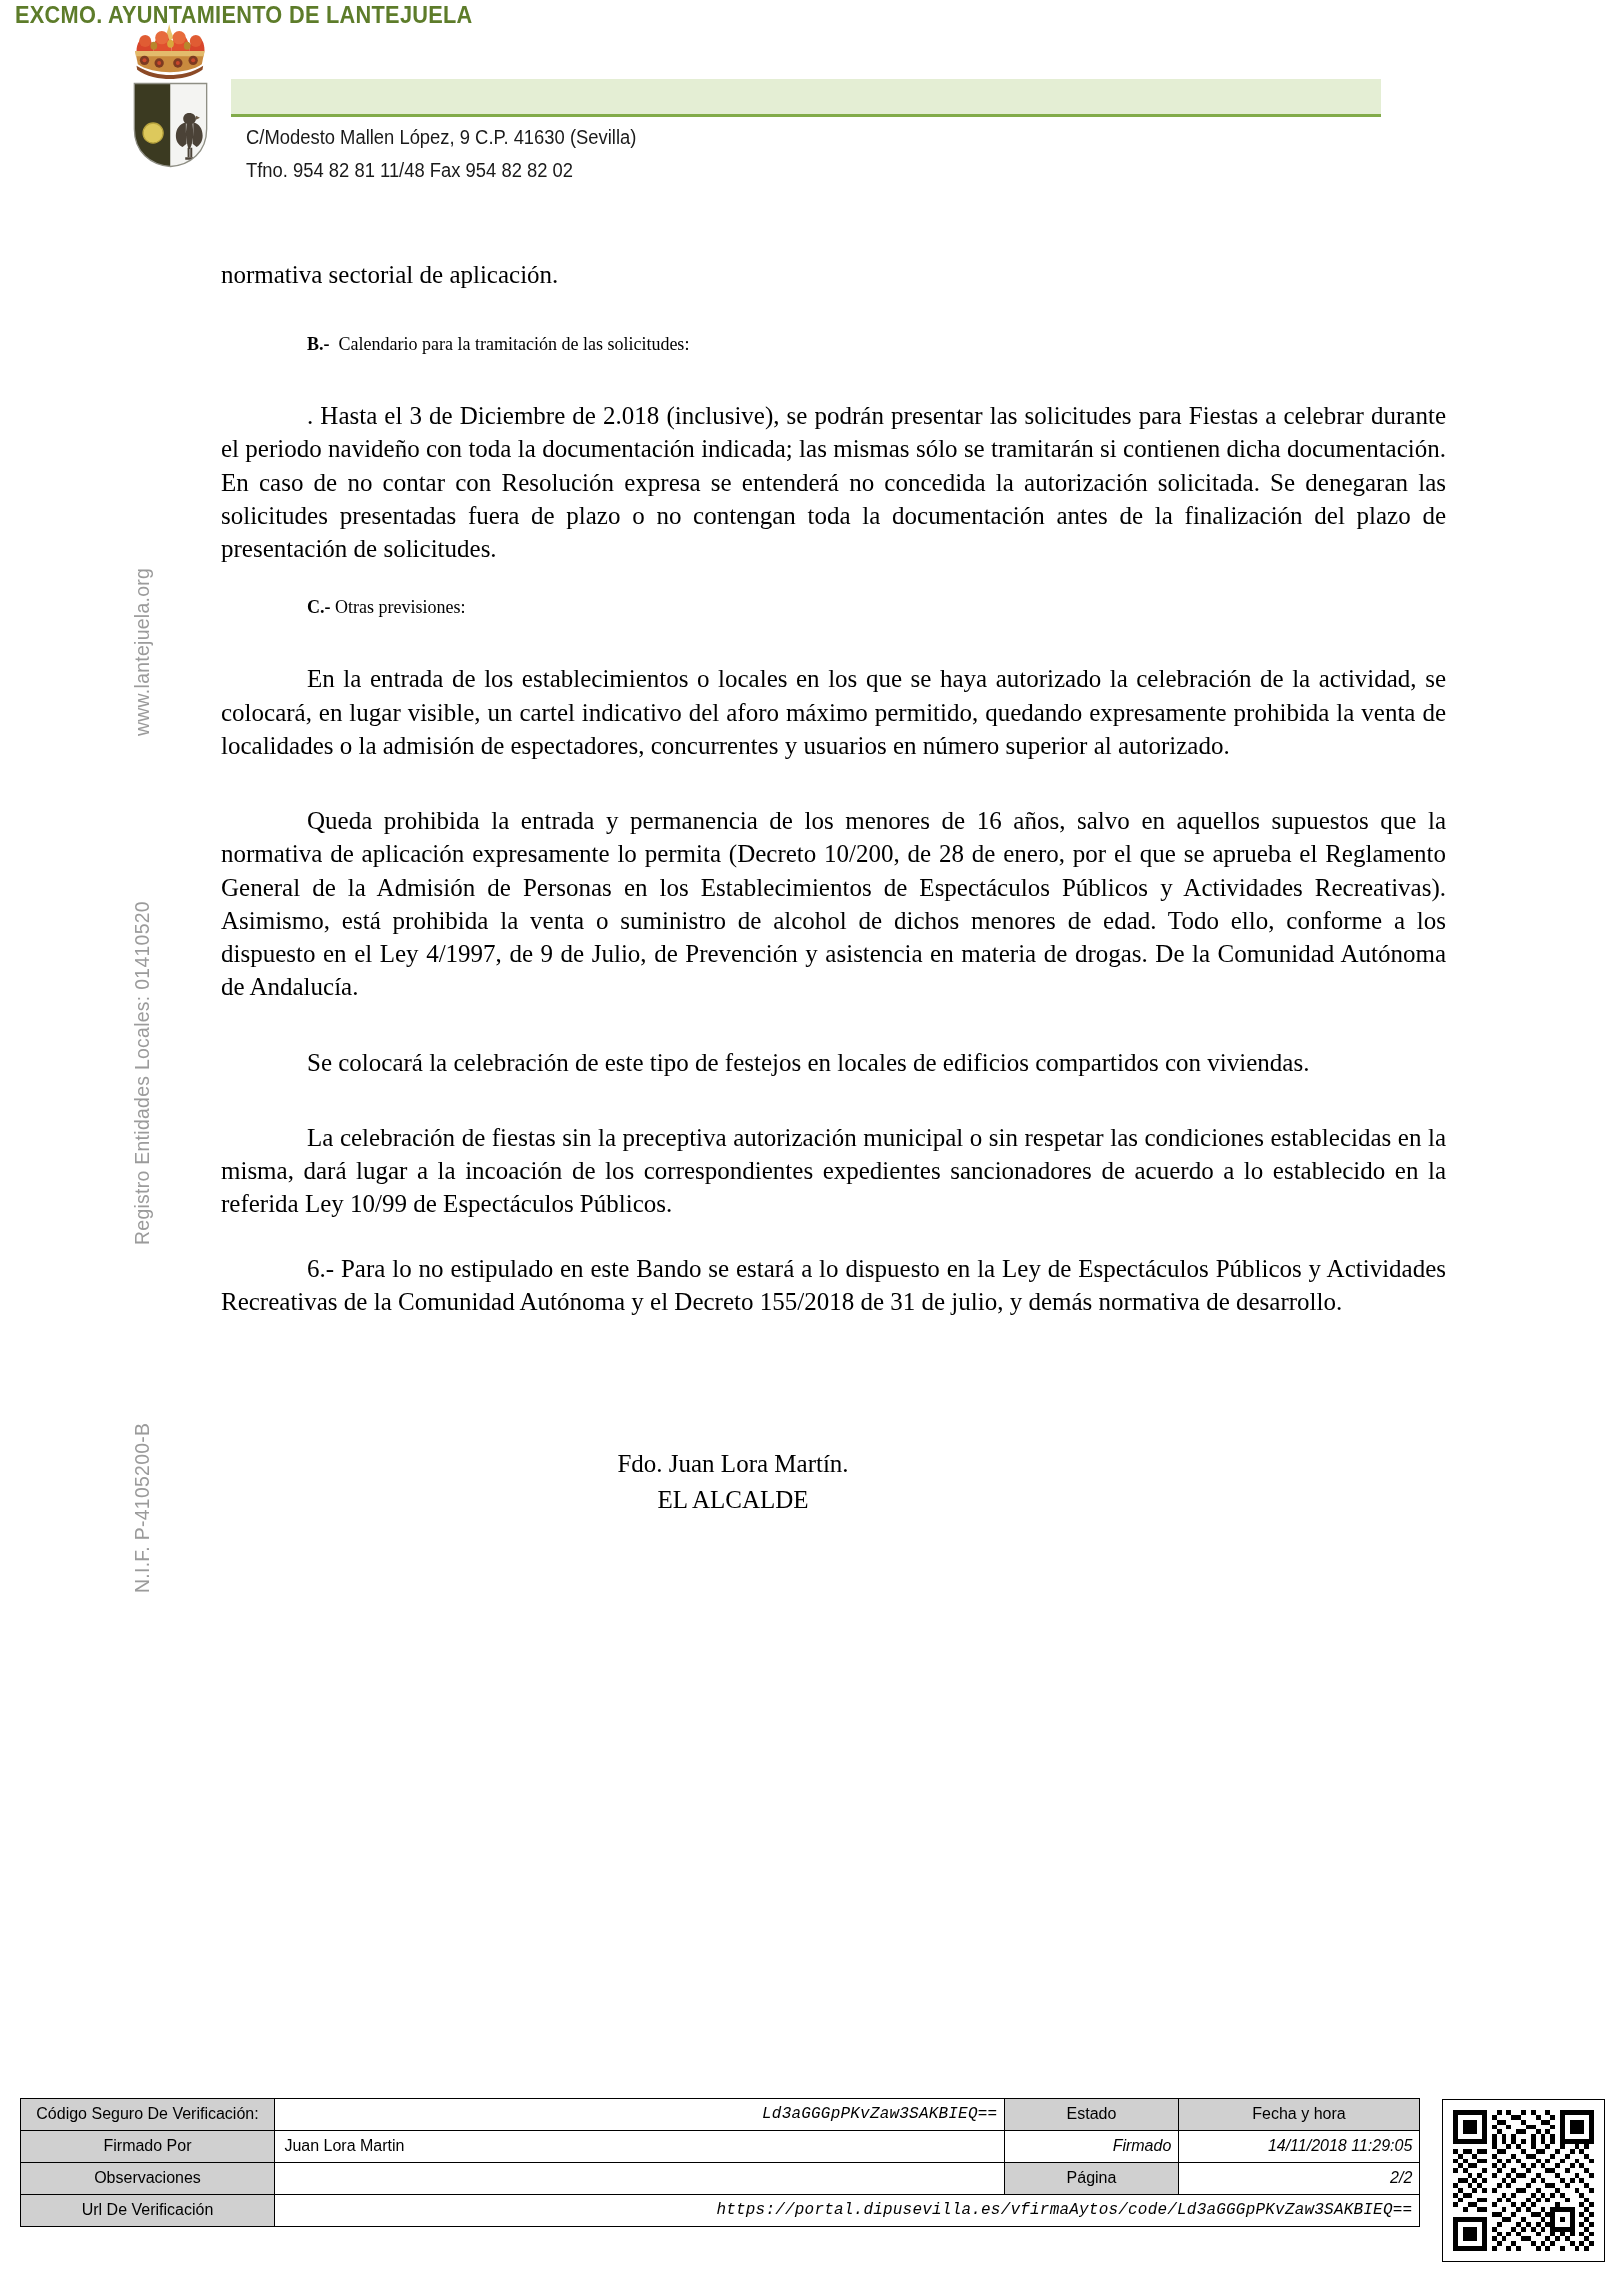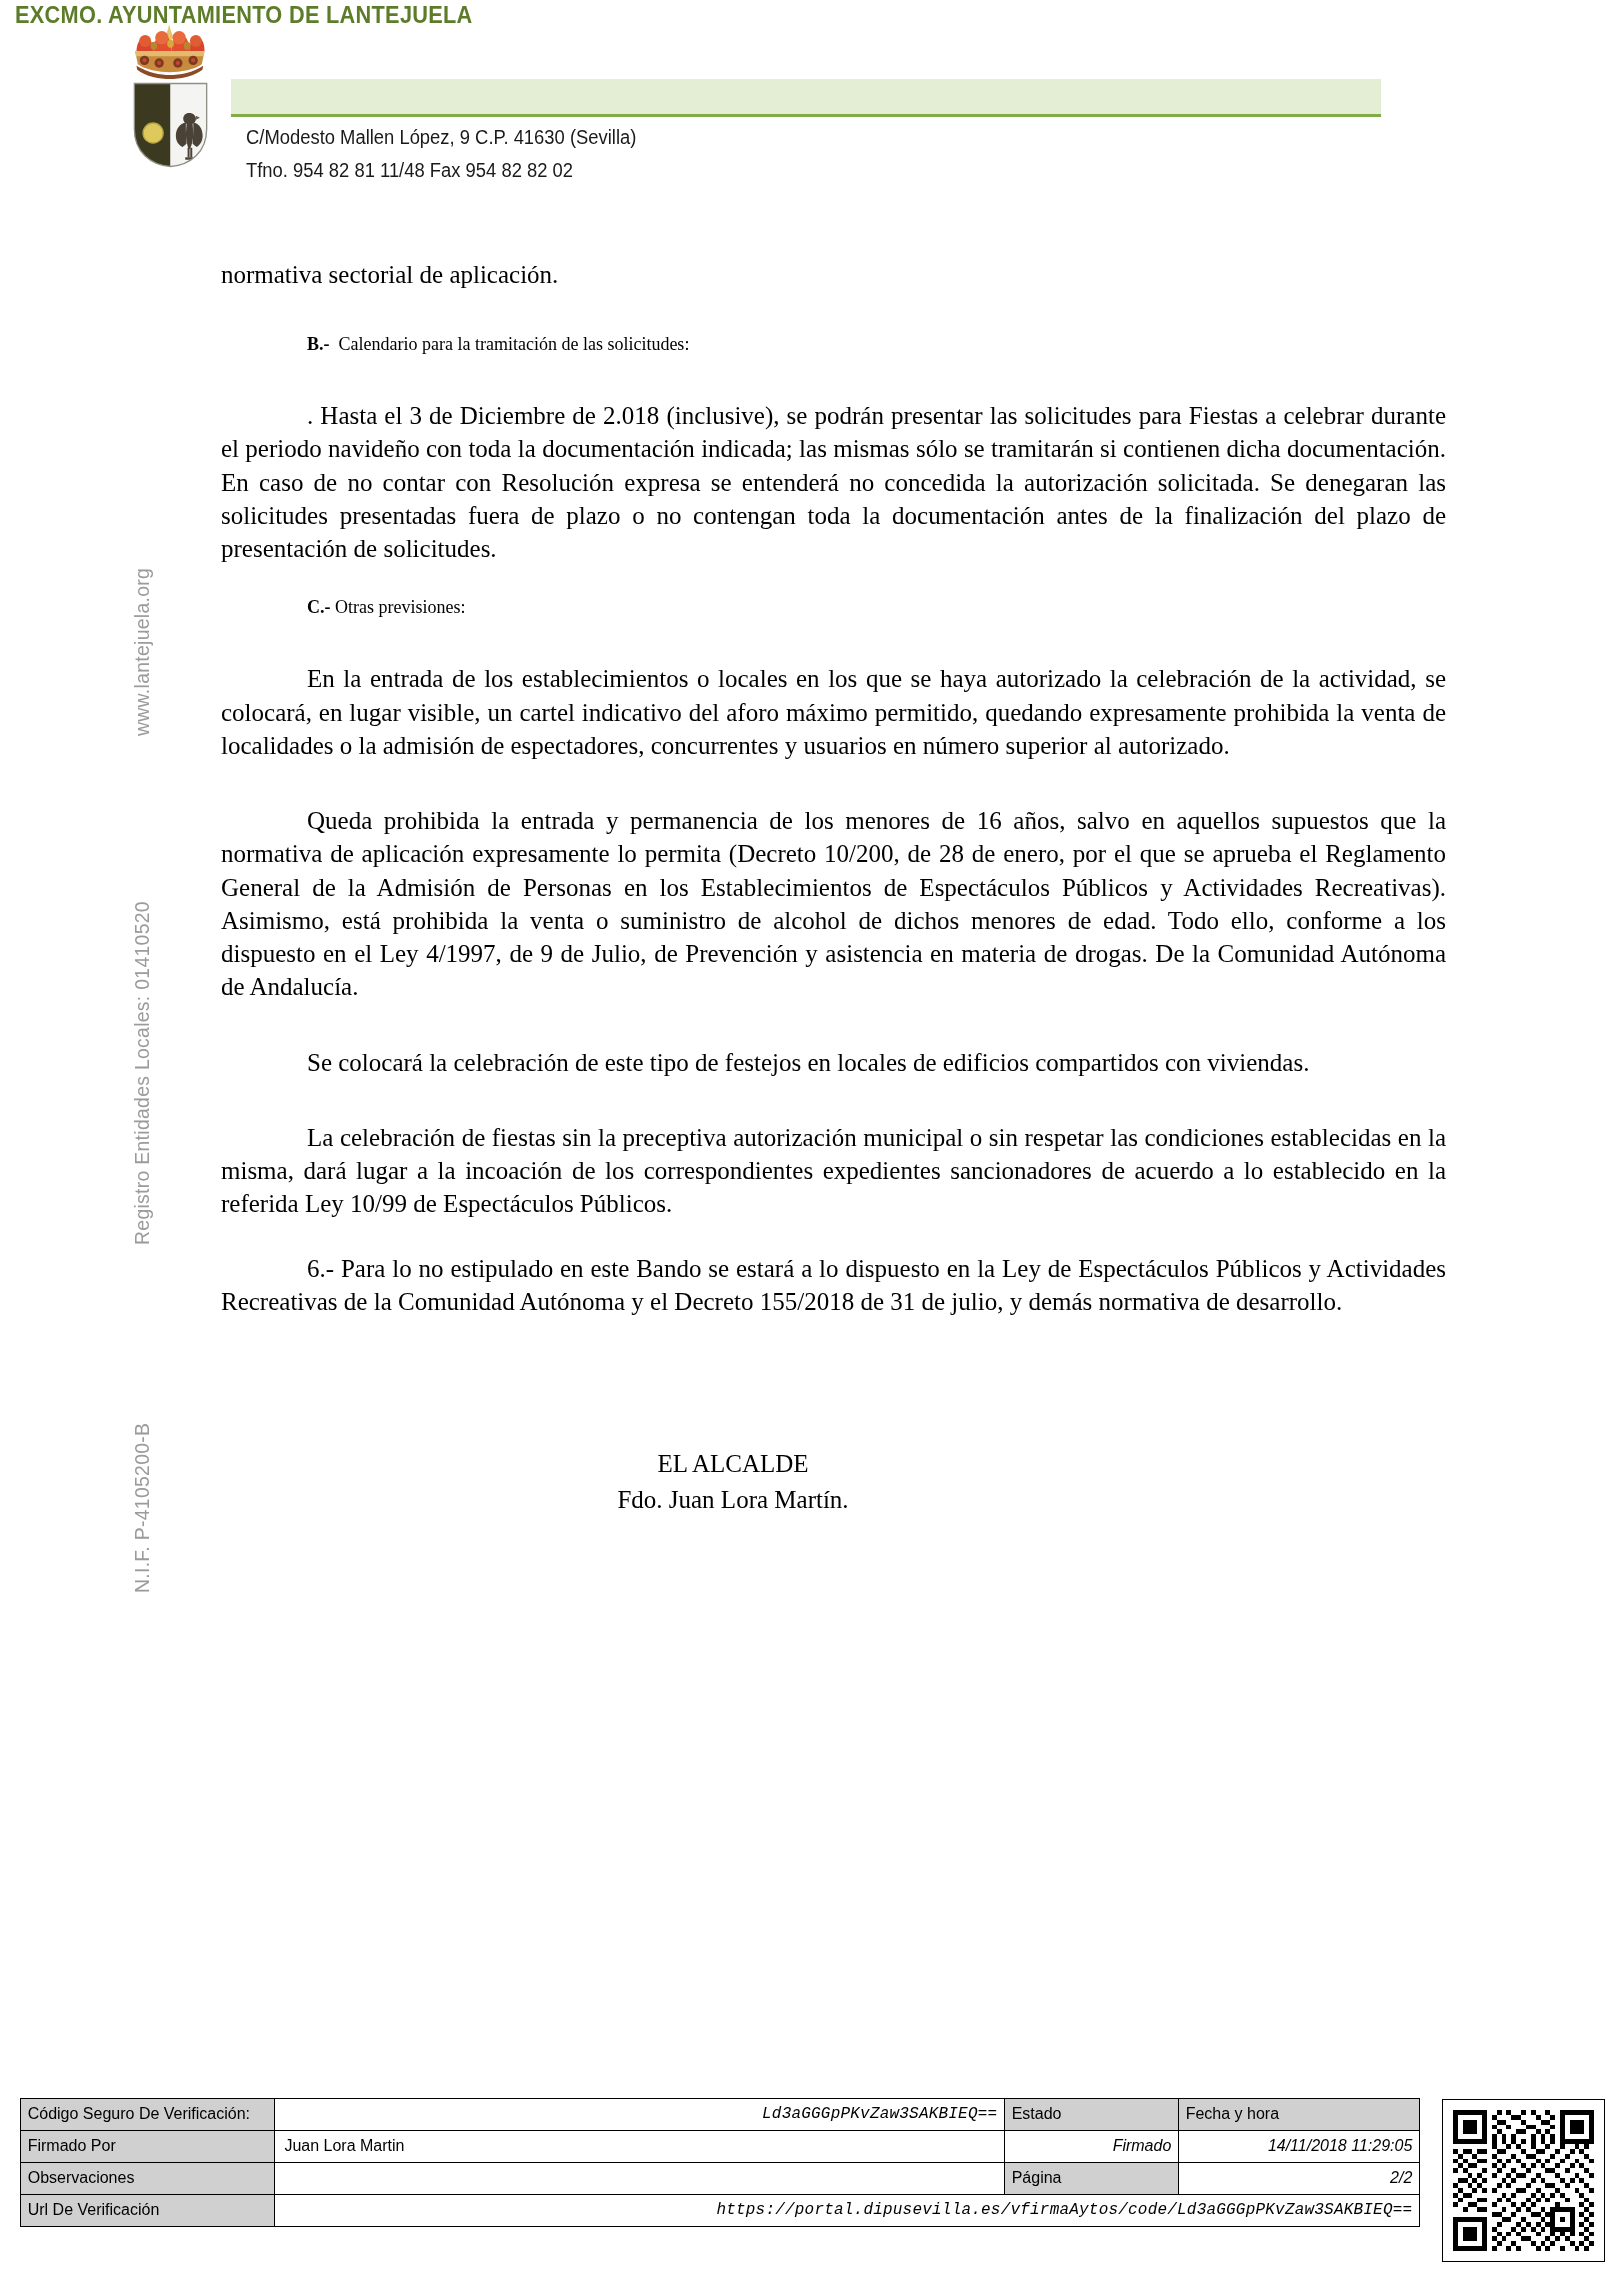--- a/index.html
+++ b/index.html
@@ -176,20 +176,21 @@
   .vtable td {
     border: 1.3px solid #000000;
     height: 29.5px;
     font-size: 16px;
     padding: 0.7px 6.7px;
     color: #000;
     vertical-align: middle;
   }
   .vtable td.lbl {
     background: #d0d0d0;
+    text-align: center;
     font-weight: normal;
     white-space: nowrap;
   }
   .vtable td.val {
     background: #ffffff;
     text-align: right;
     font-style: italic;
   }
   .vtable td.val-left {
     background: #ffffff;
@@ -320,22 +321,22 @@
   <p class="para indent">La celebración de fiestas sin la preceptiva autorización municipal o sin respetar las condiciones establecidas en la misma, dará lugar a la incoación de los correspondientes expedientes sancionadores de acuerdo a lo establecido en la referida Ley 10/99 de Espectáculos Públicos.</p>
 
   <div class="spacer-sm"></div>
 
   <p class="para indent">6.- Para lo no estipulado en este Bando se estará a lo dispuesto en la Ley de Espectáculos Públicos y Actividades Recreativas de la Comunidad Autónoma y el Decreto 155/2018 de 31 de julio, y demás normativa de desarrollo.</p>
 
   <div class="spacer-md"></div>
 
 
   <div class="signature">
+    <div class="sig-line">Fdo. Juan Lora Martín.</div>
     <div class="sig-line">EL ALCALDE</div>
-    <div class="sig-line">Fdo. Juan Lora Martín.</div>
   </div>
 </div>
 
 <div class="footer">
   <table class="vtable">
     <colgroup>
       <col style="width:254px">
       <col style="width:730px">
       <col style="width:174px">
       <col style="width:241px">

